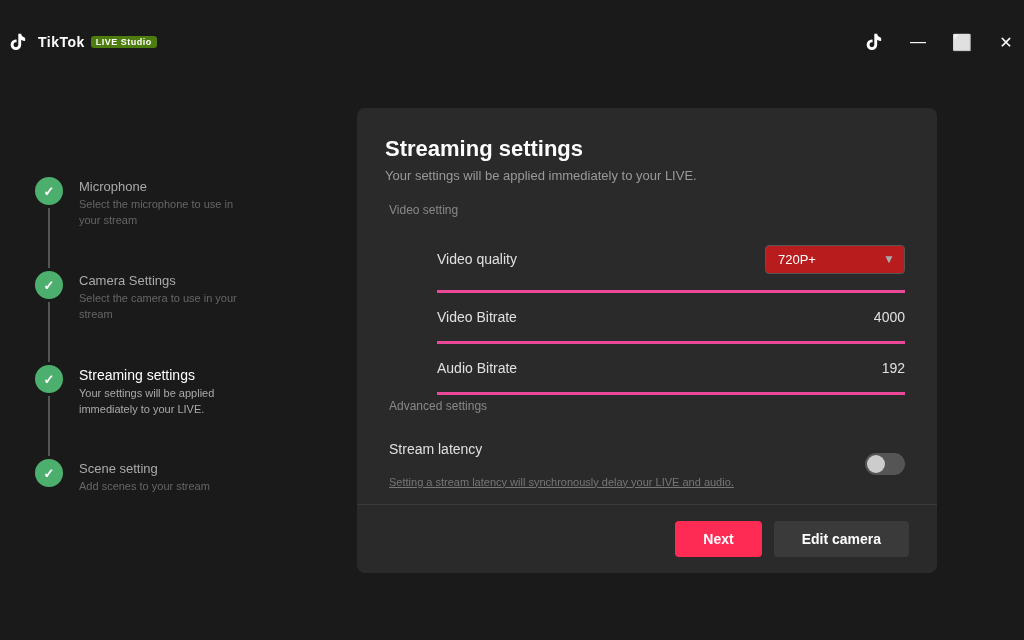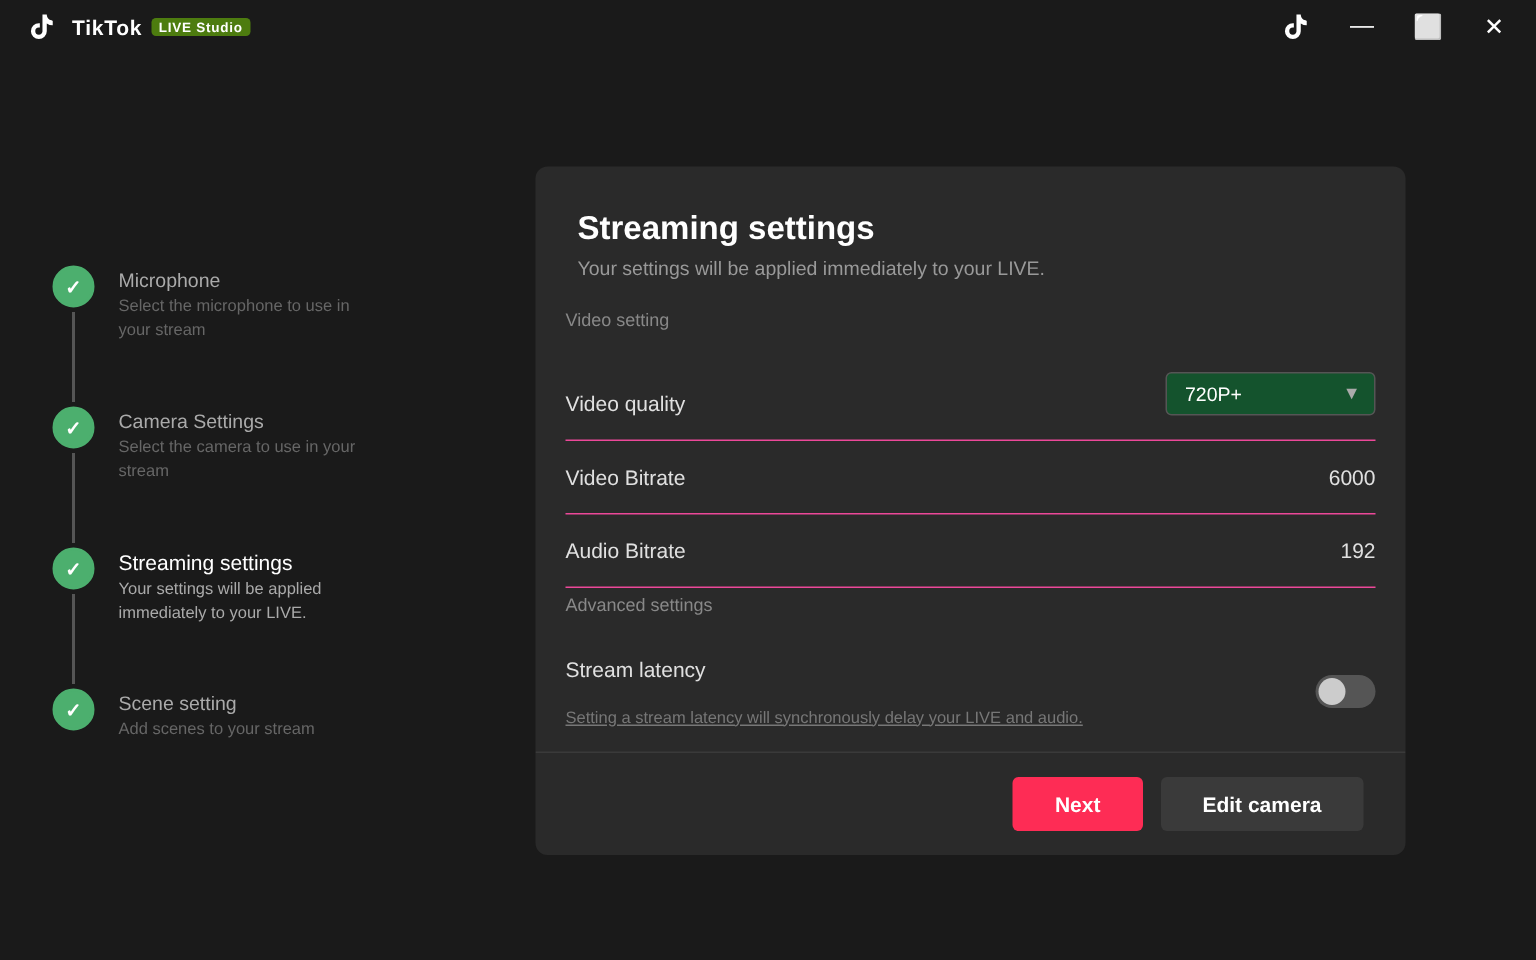--- a/index.html
+++ b/index.html
@@ -29,25 +29,25 @@
       width: 160px; height: 160px;
       background: conic-gradient(from 0deg at 100% 100%, #25d4c8, #fe2c77, transparent 60%);
       border-radius: 80px 0 0 0;
       opacity: 0.85;
       pointer-events: none;
     }
 
     
     .titlebar {
       position: absolute;
-      top: 4px; left: 0; right: 0;
+      top: 16px; left: 0; right: 0;
       height: 40px;
       display: flex;
-      align-items: flex-start;
-      padding: 0 14px;
+      align-items: flex-end;
+      padding: 0 4px;
       z-index: 100;
     }
     .titlebar-logo {
       display: flex;
       align-items: center;
       gap: 6px;
     }
     .titlebar-logo-text {
       color: #fff;
       font-size: 14px;
@@ -191,52 +191,53 @@
       color: #fff;
       margin-bottom: 6px;
     }
     .settings-subtitle {
       font-size: 13px;
       color: #999;
     }
     .settings-body {
       flex: 1;
       overflow-y: auto;
-      padding: 0 20px;
+      padding: 0 32px;
     }
     .settings-body::-webkit-scrollbar { width: 4px; }
     .settings-body::-webkit-scrollbar-track { background: transparent; }
     .settings-body::-webkit-scrollbar-thumb { background: #555; border-radius: 2px; }
 
     .section-label {
       font-size: 12px;
       color: #888;
       margin-bottom: 12px;
       margin-top: 4px;
     }
     .setting-row {
       display: flex;
-      align-items: flex-end;
+      align-items: center;
       justify-content: space-between;
       padding: 16px 0;
-      border-bottom: 1px solid #ec4899;
+      border-bottom: 3px solid #ec4899;
+      margin-left: 48px;
     }
     .setting-row:last-child {
       border-bottom: none;
     }
     .setting-row-label {
       font-size: 14px;
       color: #e0e0e0;
     }
     .setting-row-value {
       font-size: 14px;
       color: #e0e0e0;
     }
     .select-box {
-      background: #14532d;
+      background: #b91c1c;
       border: 1px solid #555;
       border-radius: 4px;
       color: #fff;
       font-size: 13px;
       padding: 6px 32px 6px 12px;
       appearance: none;
       cursor: pointer;
       min-width: 140px;
     }
     .select-wrapper {
@@ -439,21 +440,21 @@
               <option>1080P</option>
             </select>
             <span class="select-arrow">▼</span>
           </div>
         </div>
 
 
 
         <div class="setting-row">
           <span class="setting-row-label">Video Bitrate</span>
-          <span class="setting-row-value">6000</span>
+          <span class="setting-row-value">4000</span>
         </div>
 
         <div class="setting-row">
           <span class="setting-row-label">Audio Bitrate</span>
           <span class="setting-row-value">192</span>
         </div>
 
         <div class="advanced-section">
           <div class="section-label">Advanced settings</div>
 

